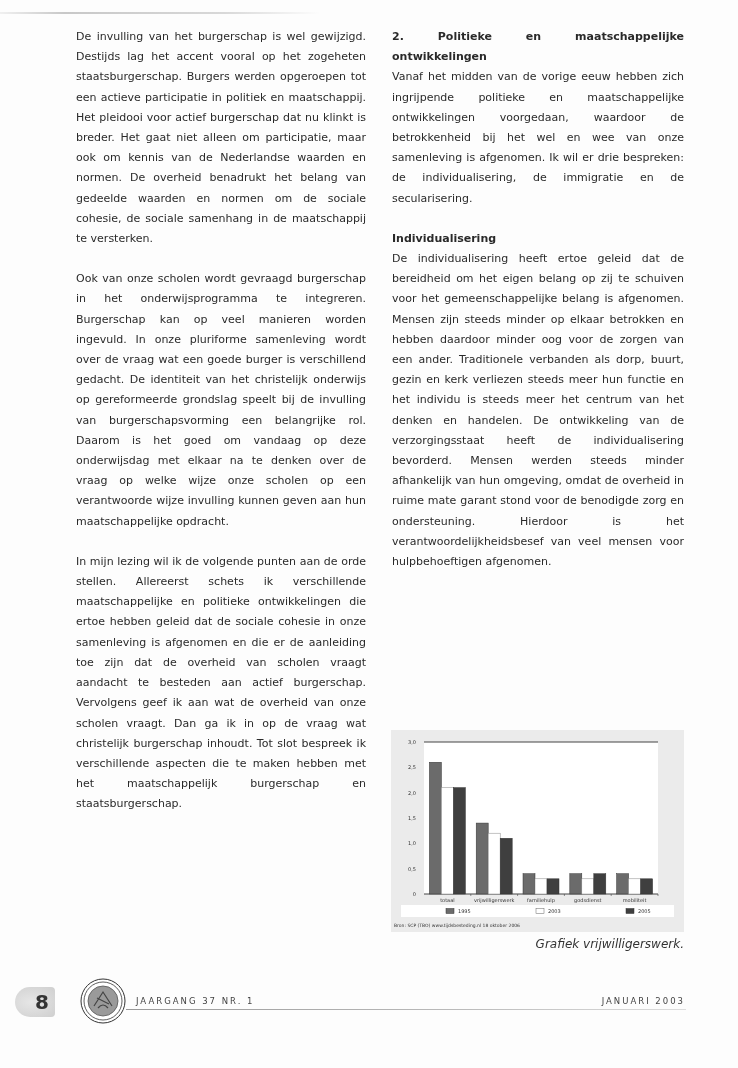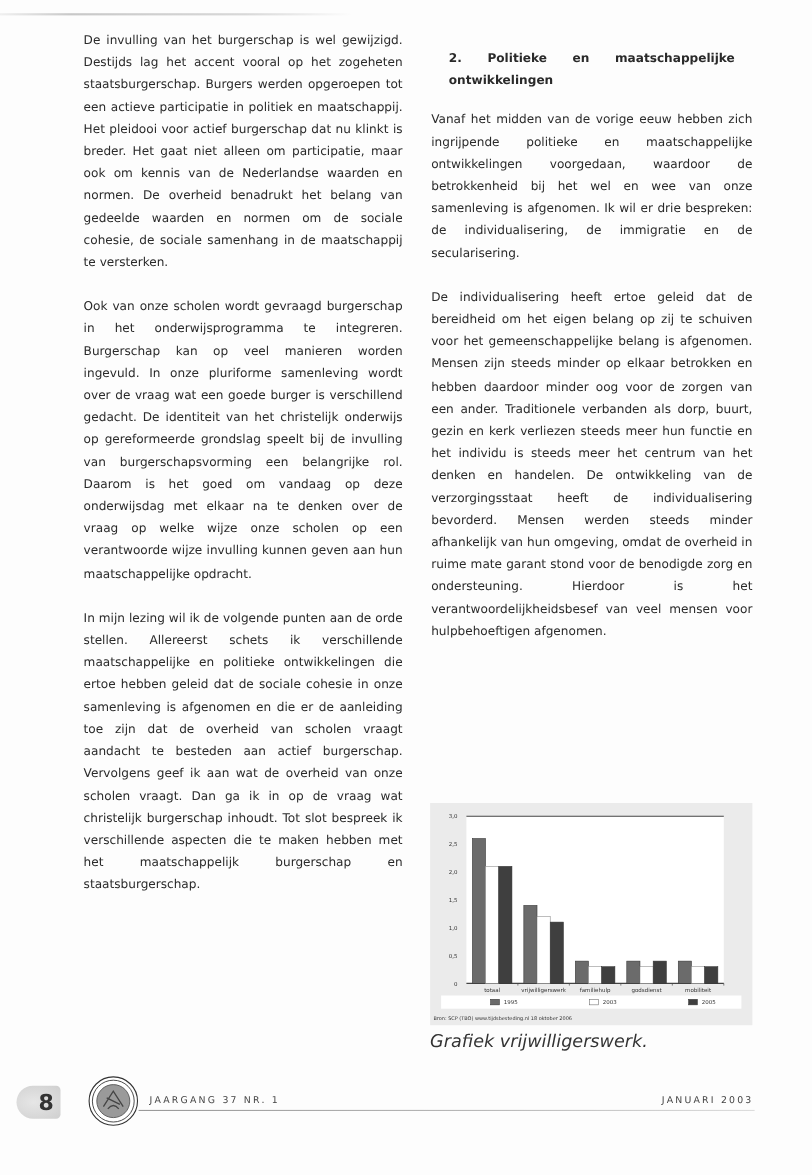--- a/index.html
+++ b/index.html
@@ -9,30 +9,30 @@
     font-family: "DejaVu Sans", sans-serif;
   }
   .top-rule {
     position: absolute; left: 0; top: 12px; width: 320px; height: 2px;
     background: linear-gradient(to right, #f0f0f0, #c8c8c8 20%, #d8d8d8 70%, rgba(255,255,255,0));
   }
   .col { position: absolute; top: 27px; font-size: 11px; line-height: 20.2px; }
   .col-left { left: 76px; width: 290px; }
   .col-right { left: 392px; width: 292px; }
   .para { margin: 0 0 20px 0; text-align: justify; hyphens: none; }
-  .heading { font-weight: bold; margin: 16px; text-align: justify; }
+  .heading { font-weight: bold; margin: 0; text-align: justify; }
 
   .chart-box {
     position: absolute; left: 391px; top: 730px; width: 293px; height: 202px;
     background: #ebebeb;
   }
   .chart-svg { position: absolute; left: 0; top: 0; }
   .caption {
-    position: absolute; left: 391px; top: 937px; width: 293px; text-align: left;
-    font-style: italic; font-size: 16px; color: #333;
+    position: absolute; left: 391px; top: 937px; width: 293px; text-align: right;
+    font-style: italic; font-size: 12px; color: #333;
   }
 
   .footer-badge {
     position: absolute; left: 15px; top: 987px; width: 40px; height: 30px;
     background: radial-gradient(ellipse at 40% 50%, #e6e6e6, #cfcfcf);
     border-radius: 15px 4px 4px 15px;
     font-size: 20px; font-weight: bold; color: #333; text-align: right;
     line-height: 30px; padding-right: 6px; box-sizing: border-box;
   }
   .logo {
@@ -56,20 +56,21 @@
 
 <div class="col col-left">
   <p class="para">De invulling van het burgerschap is wel gewijzigd. Destijds lag het accent vooral op het zogeheten staatsburgerschap. Burgers werden opgeroepen tot een actieve participatie in politiek en maatschappij. Het pleidooi voor actief burgerschap dat nu klinkt is breder. Het gaat niet alleen om participatie, maar ook om kennis van de Nederlandse waarden en normen. De overheid benadrukt het belang van gedeelde waarden en normen om de sociale cohesie, de sociale samenhang in de maatschappij te versterken.</p>
   <p class="para">Ook van onze scholen wordt gevraagd burgerschap in het onderwijsprogramma te integreren. Burgerschap kan op veel manieren worden ingevuld. In onze pluriforme samenleving wordt over de vraag wat een goede burger is verschillend gedacht. De identiteit van het christelijk onderwijs op gereformeerde grondslag speelt bij de invulling van burgerschapsvorming een belangrijke rol. Daarom is het goed om vandaag op deze onderwijsdag met elkaar na te denken over de vraag op welke wijze onze scholen op een verantwoorde wijze invulling kunnen geven aan hun maatschappelijke opdracht.</p>
   <p class="para">In mijn lezing wil ik de volgende punten aan de orde stellen. Allereerst schets ik verschillende maatschappelijke en politieke ontwikkelingen die ertoe hebben geleid dat de sociale cohesie in onze samenleving is afgenomen en die er de aanleiding toe zijn dat de overheid van scholen vraagt aandacht te besteden aan actief burgerschap. Vervolgens geef ik aan wat de overheid van onze scholen vraagt. Dan ga ik in op de vraag wat christelijk burgerschap inhoudt. Tot slot bespreek ik verschillende aspecten die te maken hebben met het maatschappelijk burgerschap en staatsburgerschap.</p>
 </div>
 
 <div class="col col-right">
   <p class="heading">2. Politieke en maatschappelijke ontwikkelingen</p>
   <p class="para">Vanaf het midden van de vorige eeuw hebben zich ingrijpende politieke en maatschappelijke ontwikkelingen voorgedaan, waardoor de betrokkenheid bij het wel en wee van onze samenleving is afgenomen. Ik wil er drie bespreken: de individualisering, de immigratie en de secularisering.</p>
+  <p class="heading">Individualisering</p>
   <p class="para">De individualisering heeft ertoe geleid dat de bereidheid om het eigen belang op zij te schuiven voor het gemeenschappelijke belang is afgenomen. Mensen zijn steeds minder op elkaar betrokken en hebben daardoor minder oog voor de zorgen van een ander. Traditionele verbanden als dorp, buurt, gezin en kerk verliezen steeds meer hun functie en het individu is steeds meer het centrum van het denken en handelen. De ontwikkeling van de verzorgingsstaat heeft de individualisering bevorderd. Mensen werden steeds minder afhankelijk van hun omgeving, omdat de overheid in ruime mate garant stond voor de benodigde zorg en ondersteuning. Hierdoor is het verantwoordelijkheidsbesef van veel mensen voor hulpbehoeftigen afgenomen.</p>
 </div>
 
 <div class="chart-box">
   <svg class="chart-svg" id="chart" width="293" height="202" xmlns="http://www.w3.org/2000/svg">
       <rect x="33" y="12" width="234" height="152" fill="#ffffff"></rect>
       <line x1="33" y1="12" x2="267" y2="12" stroke="#444" stroke-width="1"></line>
       <line x1="33" y1="164" x2="267" y2="164" stroke="#444" stroke-width="1"></line>
       <text x="25" y="166" font-size="5" text-anchor="end" fill="#333" font-family="DejaVu Sans, sans-serif">0</text>
       <text x="25" y="140.66666666666666" font-size="5" text-anchor="end" fill="#333" font-family="DejaVu Sans, sans-serif">0,5</text>

